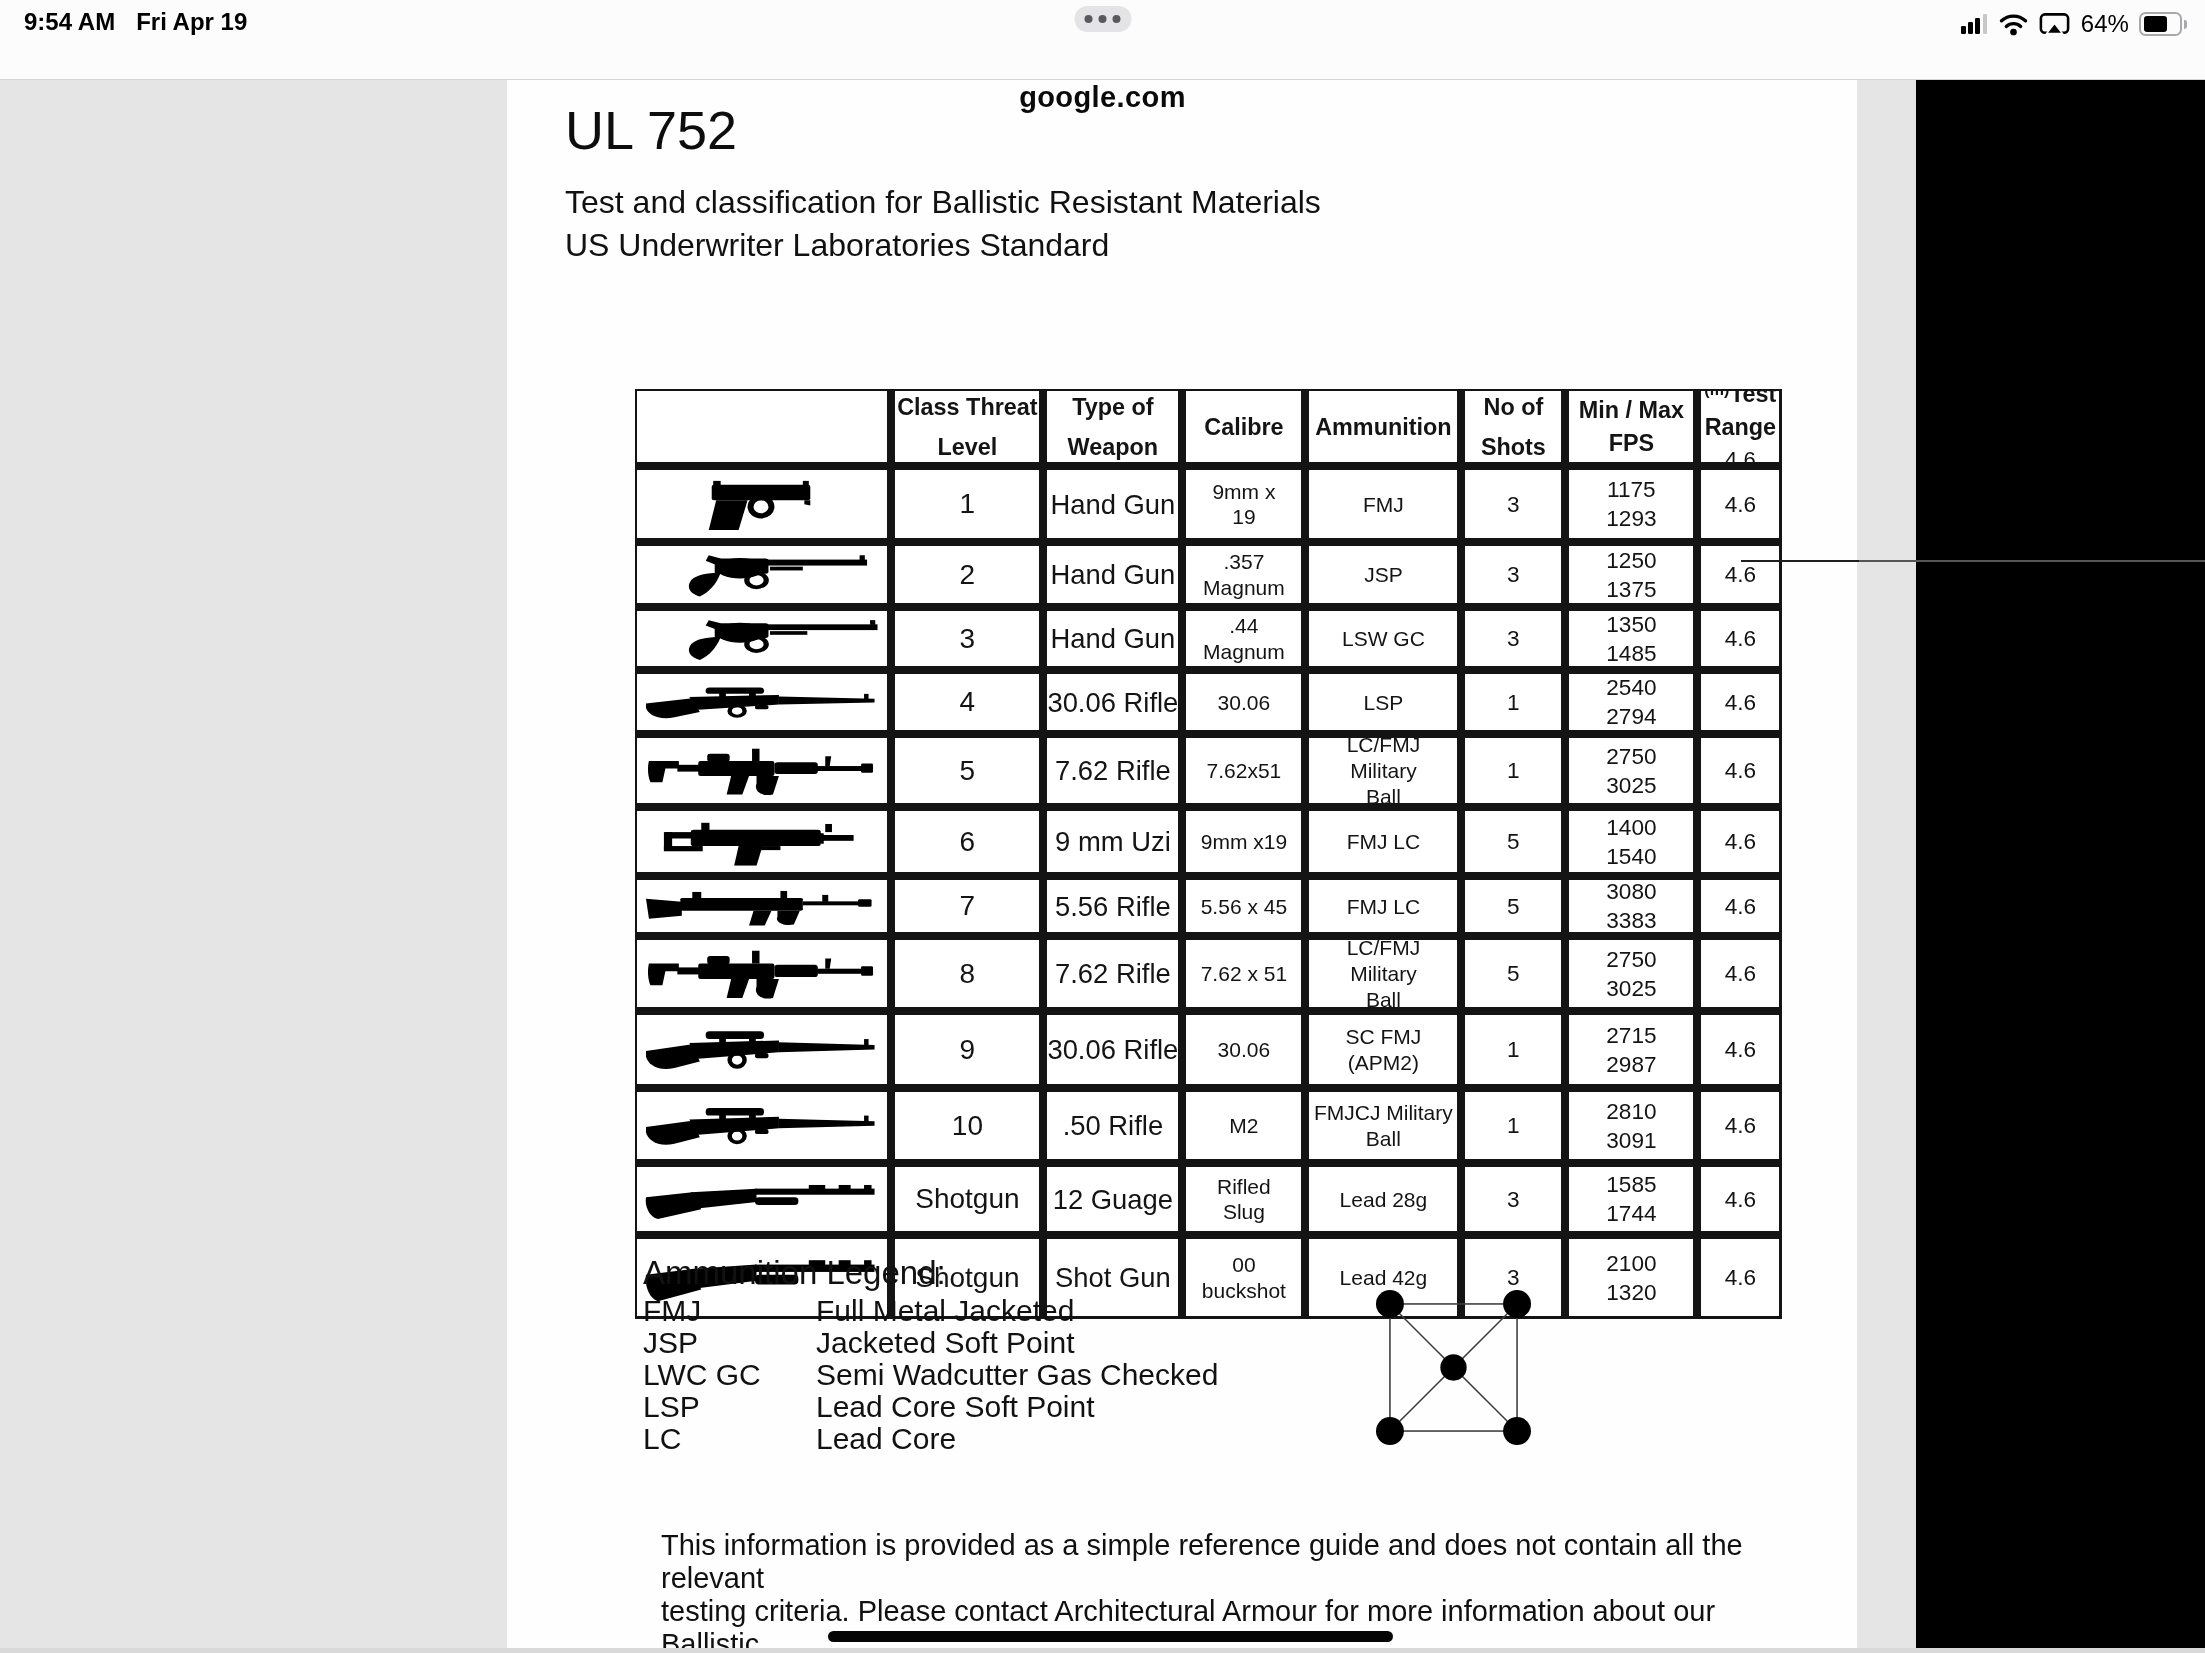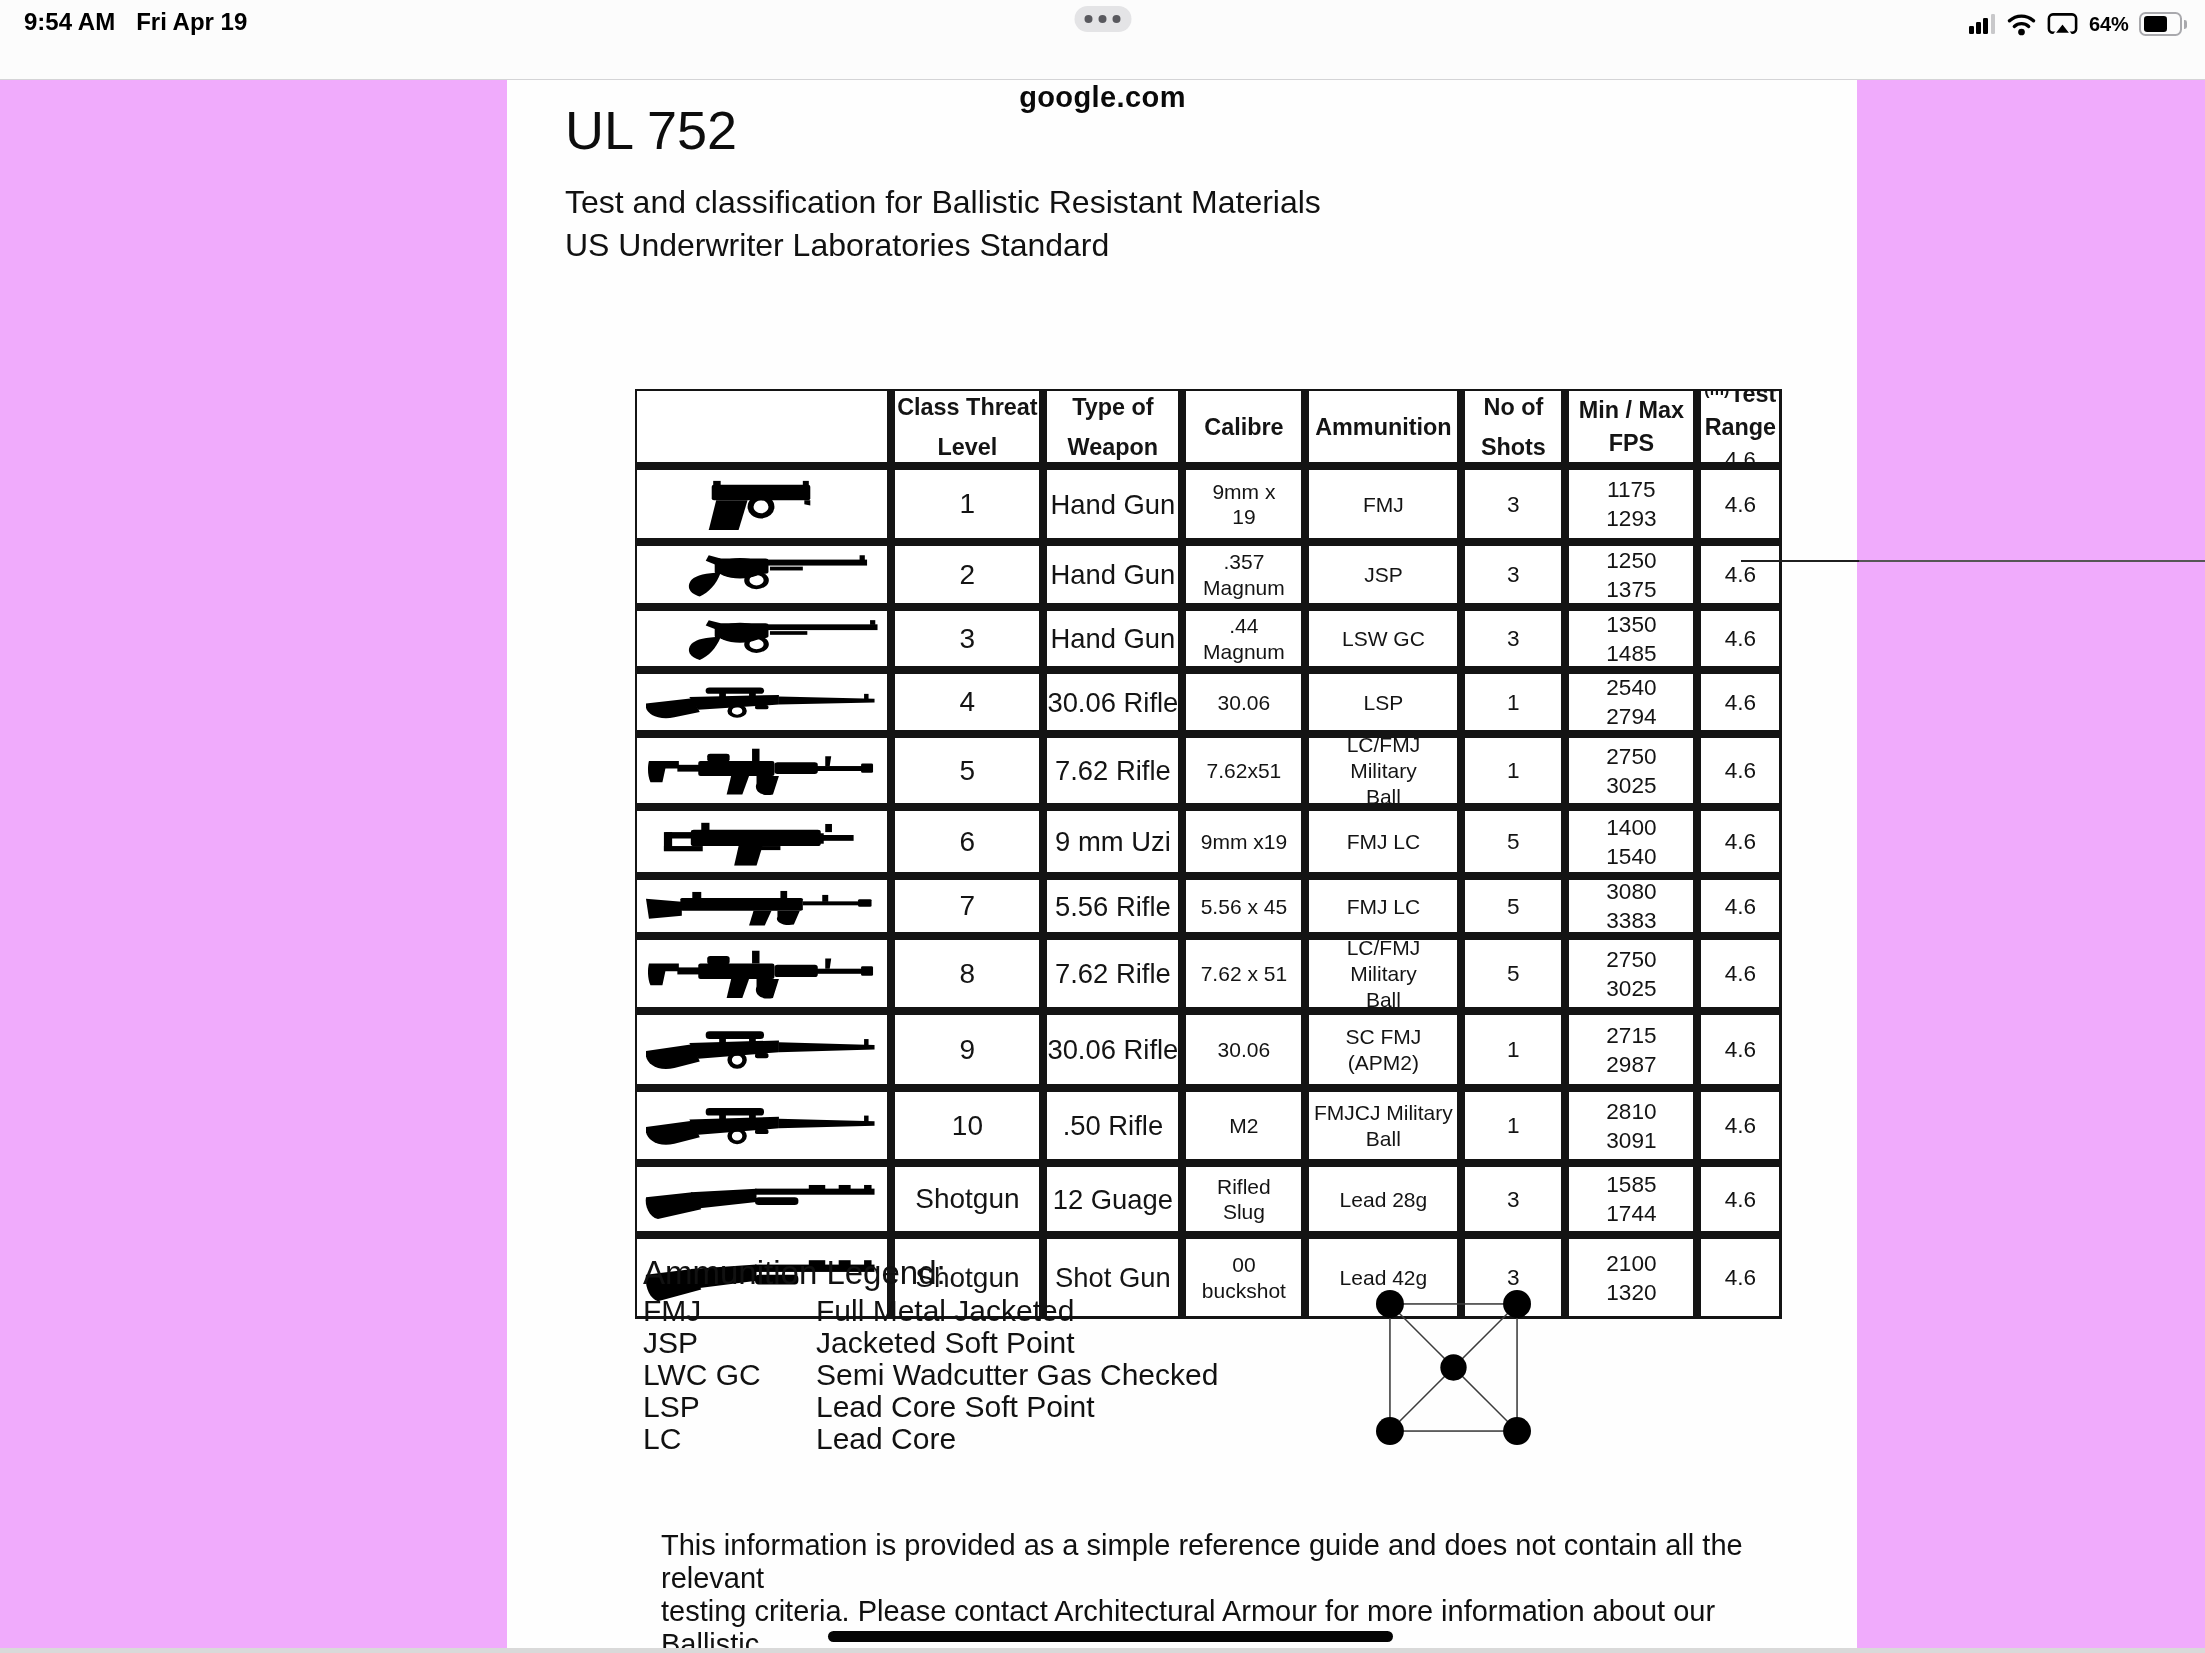--- a/index.html
+++ b/index.html
@@ -1,34 +1,34 @@
 <!DOCTYPE html>
 <html style="font-size:13px"><head>
 <meta charset="utf-8">
 <style>
   html,body{margin:0;padding:0;width:2205px;height:1653px;background:#000;overflow:hidden;
             font-family:"Liberation Sans", sans-serif;}
-  #stage{position:absolute;left:0;top:0;width:2205px;height:1653px;background:#f0abfc;}
+  #stage{position:absolute;left:0;top:0;width:1916px;height:1653px;background:#e5e5e5;}
 
   
   #chrome{position:absolute;left:0;top:0;width:2205px;height:79px;background:#fcfcfc;
           border-bottom:1.6px solid #d4d4d6;z-index:30;}
   #status-left{position:absolute;left:24px;top:8px;font-size:24px;font-weight:700;color:#000;}
   #status-left .date{font-weight:600;margin-left:21px;}
   #tab-handle{position:absolute;left:50%;top:5.7px;transform:translateX(-50%);width:57px;height:26px;
               border-radius:13.7px;background:#e4e4e6;display:flex;align-items:center;justify-content:center;gap:5.7px;}
   #tab-handle .dot{width:8px;height:8px;border-radius:50%;background:#59595e;}
   #url-bar{position:absolute;left:0;top:37px;width:100%;text-align:center;font-size:29px;
            font-weight:700;color:#0a0a0a;letter-spacing:0.4px;margin-top:44px;}
   #status-right{position:absolute;right:22.6px;top:8px;height:32px;display:flex;align-items:center;gap:10.5px;}
   .bars{display:flex;align-items:flex-end;gap:2.4px;height:19.4px;}
   .bars i{display:block;width:4.8px;background:#000;border-radius:1.2px;}
   .bars i:nth-child(1){height:7.3px;} .bars i:nth-child(2){height:11.3px;}
   .bars i:nth-child(3){height:15.3px;} .bars i:nth-child(4){height:19.4px;background:#c8c8ca;}
-  .pct{font-size:20px;font-weight:700;color:#000;}
+  .pct{font-size:24px;font-weight:400;color:#000;}
   .batt{position:relative;width:39px;height:20px;border:2.4px solid #a9a9ad;border-radius:6.5px;}
   .batt .fill{position:absolute;left:2.4px;top:2.4px;bottom:2.4px;width:60%;background:#000;border-radius:3.2px;}
   .batt .nub{position:absolute;right:-6.5px;top:5.7px;width:3.2px;height:9px;background:#a9a9ad;
              border-radius:0 2.4px 2.4px 0;}
 
   
   #page{position:absolute;left:507px;top:79px;width:1350px;height:1574px;background:#fefefe;z-index:5;}
   #doc-title{position:absolute;left:58px;top:20px;font-size:54px;color:#0d0d0d;}
   #doc-sub{position:absolute;left:58px;top:102px;font-size:32px;line-height:43px;color:#111;}
 

